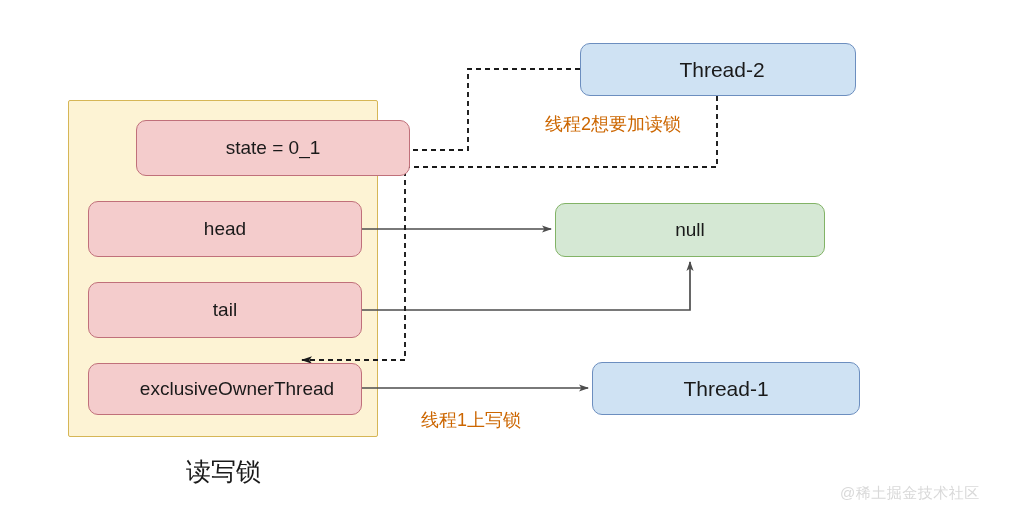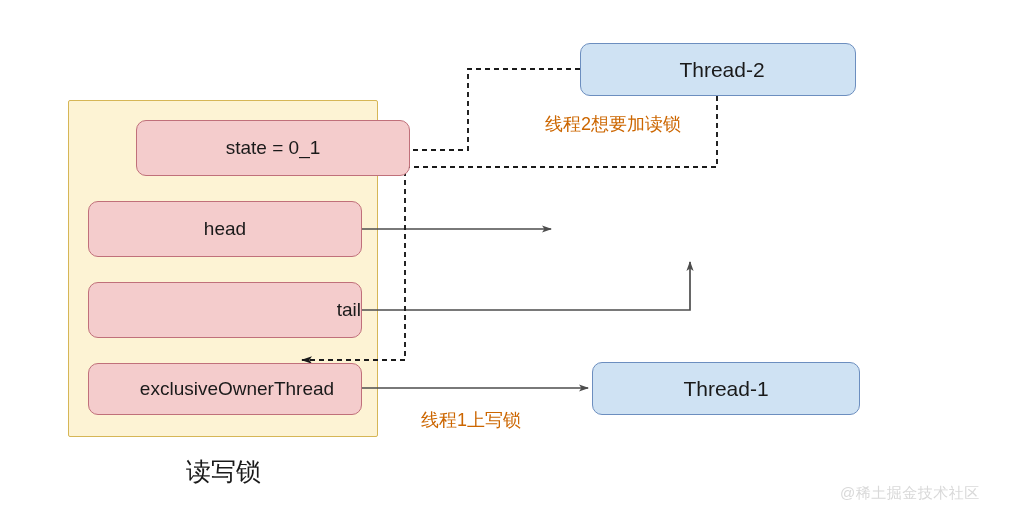--- a/index.html
+++ b/index.html
@@ -111,28 +111,31 @@
   </svg>
 
   <div class="node field-box" style="left:88px; top:120px; width:274px; height:56px;margin-left:48px;">
     <span>state = 0_1</span>
   </div>
 
   <div class="node field-box" style="left:88px; top:201px; width:274px; height:56px;">
     <span>head</span>
   </div>
 
-  <div class="node field-box" style="left:88px; top:282px; width:274px; height:56px;justify-content:flex-end;">
+  <div class="node field-box" style="left:88px; top:282px; width:274px; height:56px;">
     <span>tail</span>
   </div>
 
   <div class="node field-box" style="left:88px; top:363px; width:274px; height:52px;padding-left:24px;">
     <span>exclusiveOwnerThread</span>
   </div>
 
+  <div class="node null-box" style="left:555px; top:203px; width:270px; height:54px;">
+    <span>null</span>
+  </div>
 
   <div class="node thread-box" style="left:580px; top:43px; width:276px; height:53px;padding-left:8px;">
     <span>Thread-2</span>
   </div>
 
   <div class="node thread-box" style="left:592px; top:362px; width:268px; height:53px;">
     <span>Thread-1</span>
   </div>
 
   <div class="annot" style="left:545px; top:112px;">线程2想要加读锁</div>

